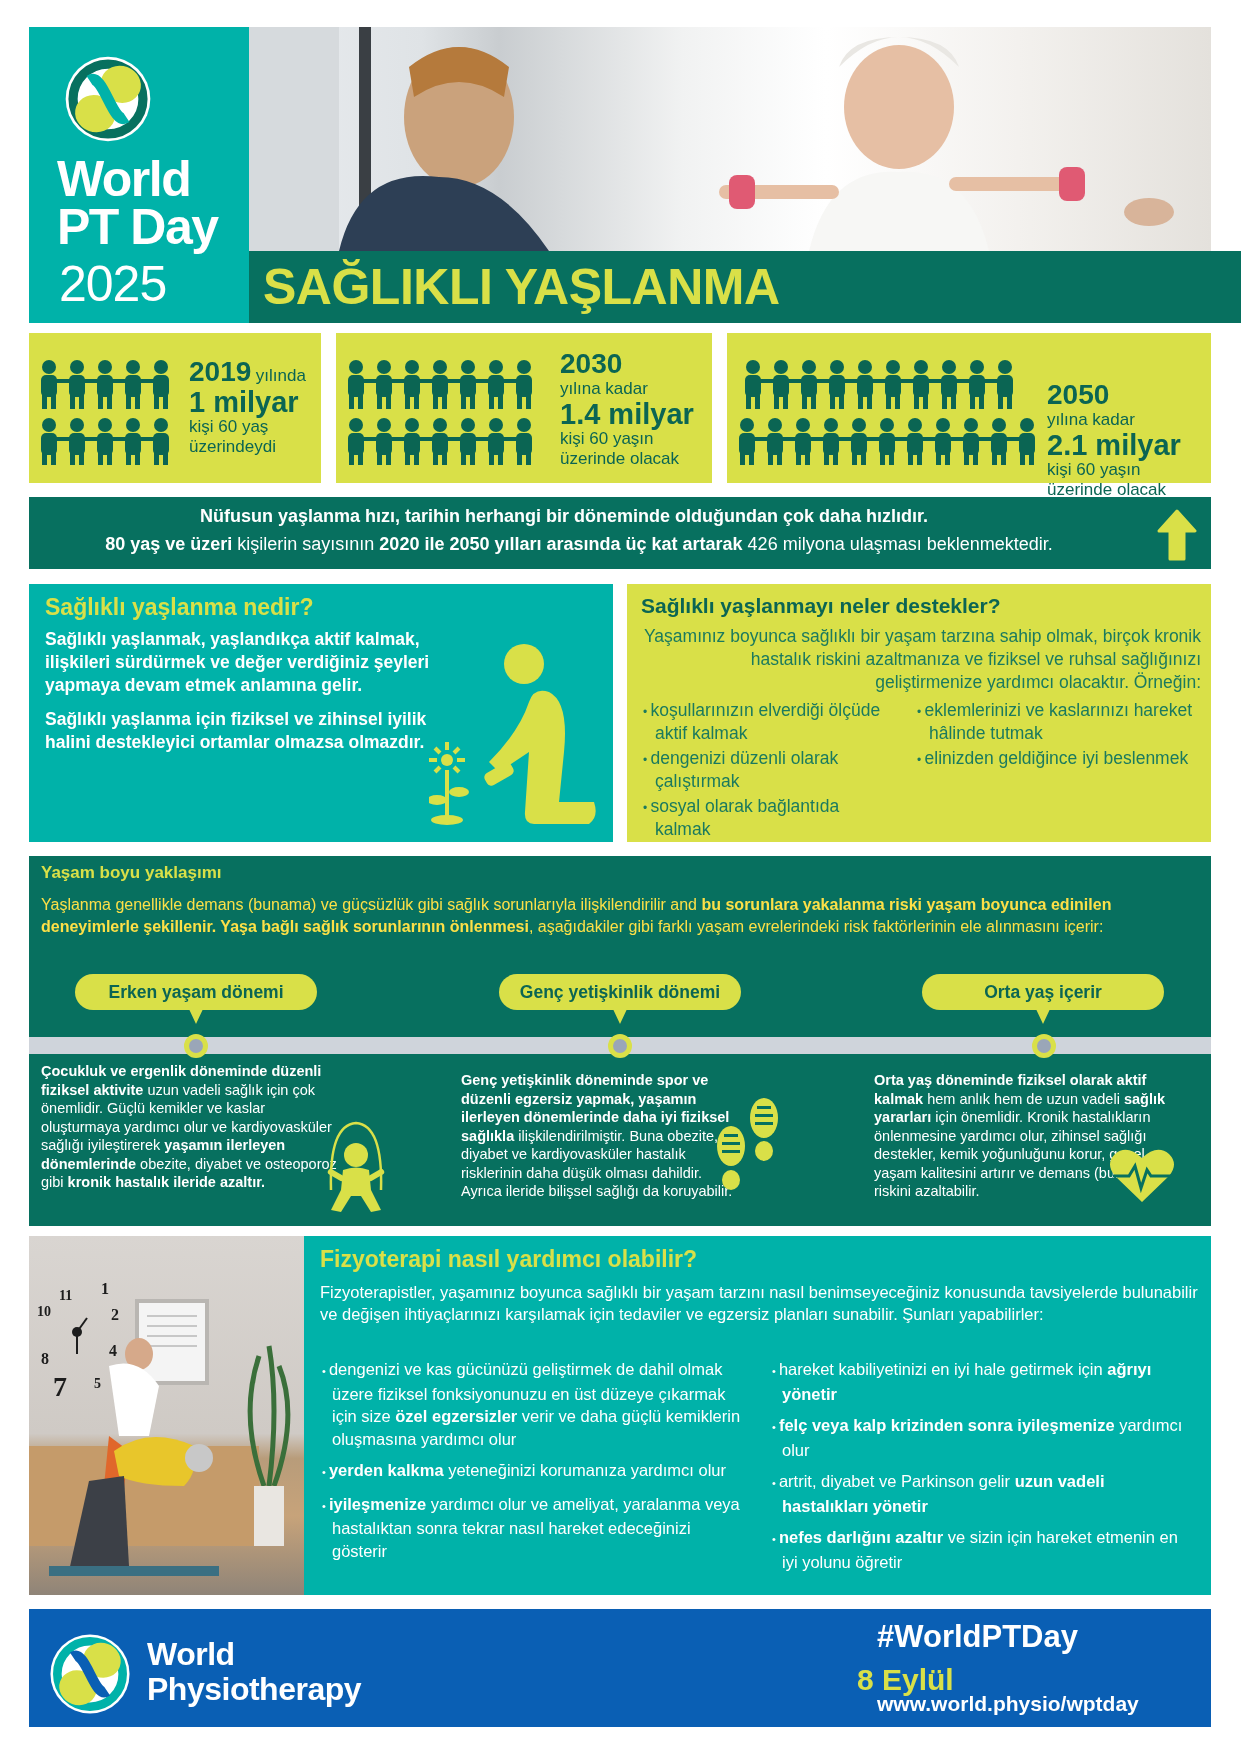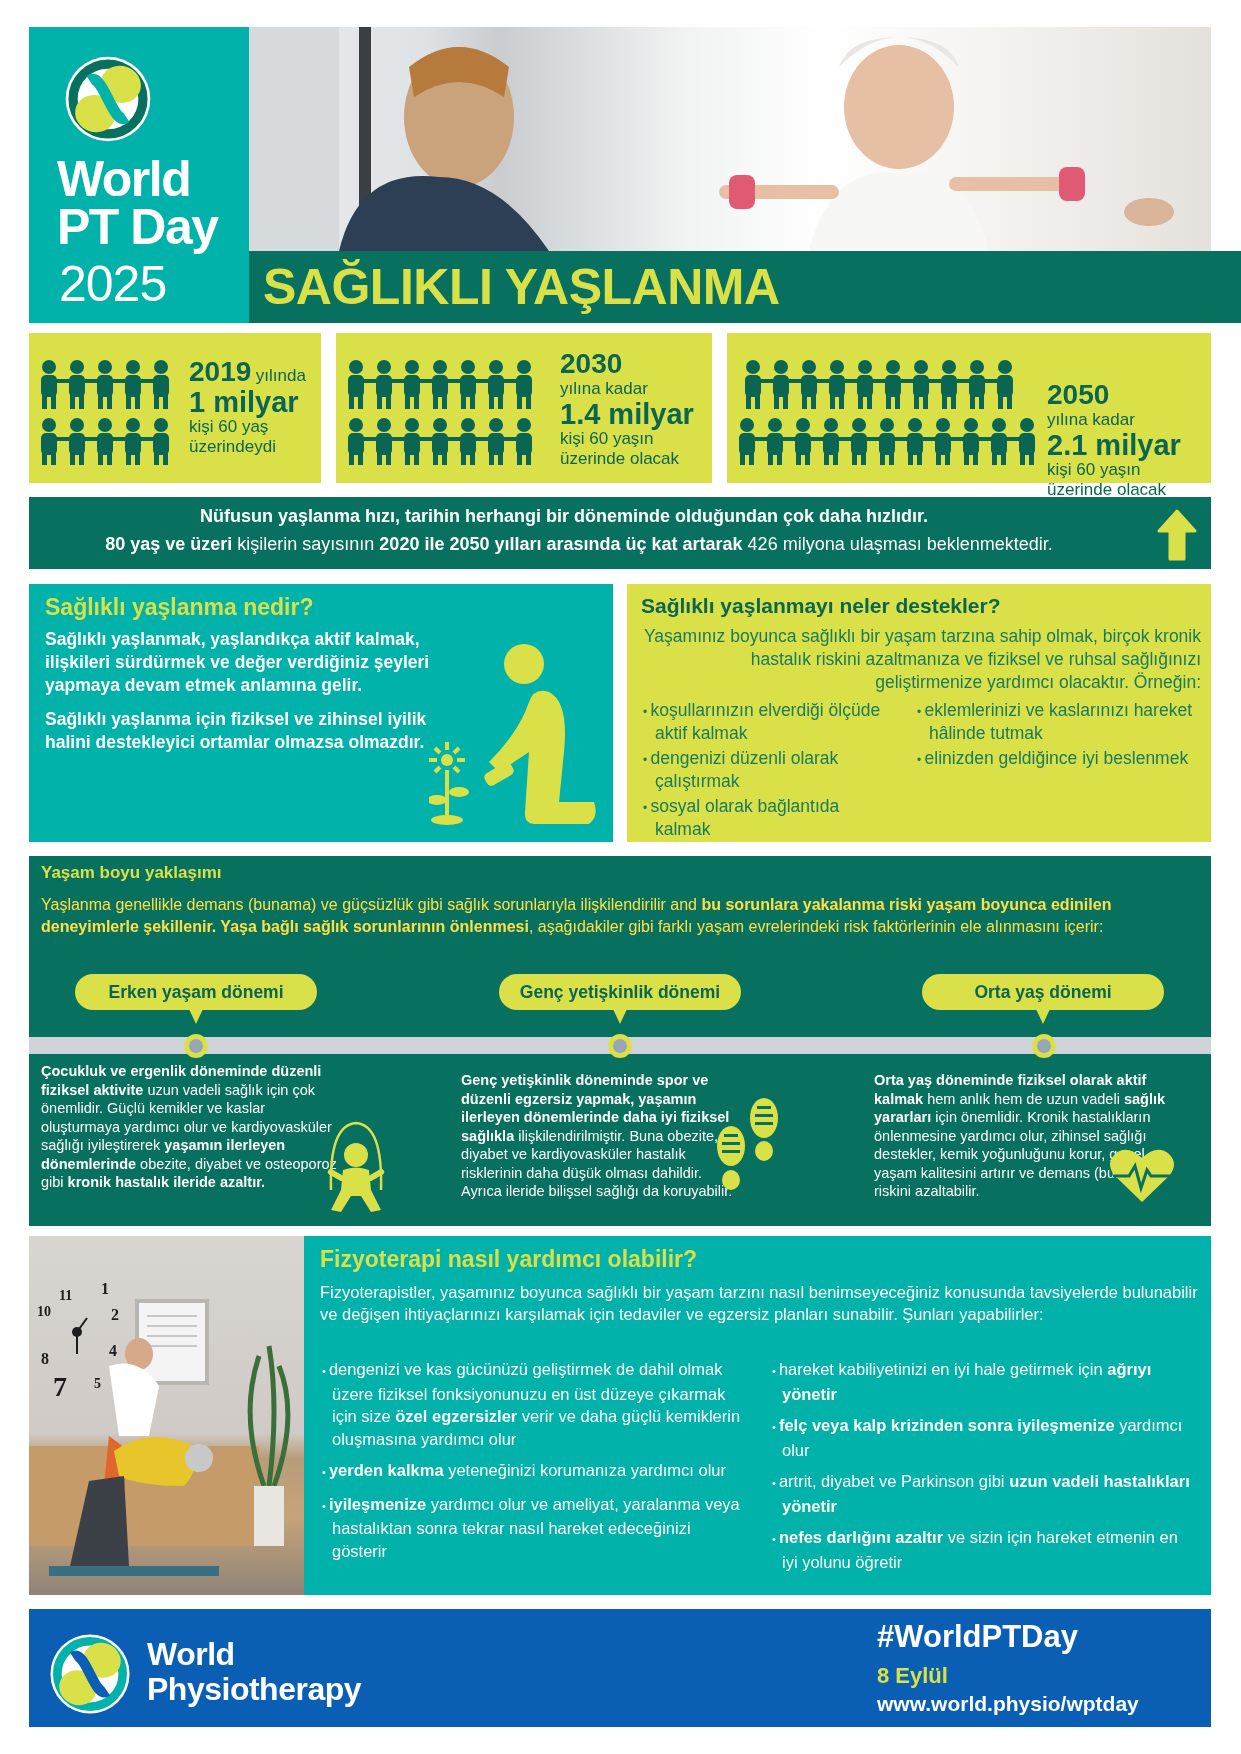--- a/index.html
+++ b/index.html
@@ -84,21 +84,21 @@
   .physio-list li::before { content: "• "; font-size: 11px; }
   .physio-list b { font-weight: bold; }
   #physio-list-a { left: 16px; width: 430px; }
   #physio-list-b { left: 466px; width: 420px; }
 
   
   #footer { left: 29px; top: 1609px; width: 1182px; height: 118px; background: var(--blue); }
   #footer-logo { left: 18px; top: 22px; }
   #footer-org { left: 118px; top: 28px; font-family: "Liberation Sans", sans-serif; font-weight: bold; font-size: 32px; line-height: 35px; color: #fff; letter-spacing: -0.5px; }
   #hashtag { left: 848px; top: 10px; font-family: "Liberation Sans", sans-serif; font-weight: bold; font-size: 31px; color: #fff; }
-  #footer-date { left: 848px; top: 54px; font-family: "Liberation Sans", sans-serif; font-weight: bold; font-size: 22px; color: var(--lime); }
+  #footer-date { left: 828px; top: 54px; font-family: "Liberation Sans", sans-serif; font-weight: bold; font-size: 30px; color: var(--lime); }
   #footer-url { left: 848px; top: 83px; font-family: "Liberation Sans", sans-serif; font-weight: bold; font-size: 21px; color: #fff; }
 </style>
 </head>
 <body>
 
 <div id="logo-panel" class="abs">
   <svg id="logo-mark" class="abs" viewBox="0 0 100 100">
     <circle cx="50" cy="50" r="46" fill="#ffffff"></circle>
     <circle cx="50" cy="50" r="38" fill="none" stroke="#07705f" stroke-width="10"></circle>
     <ellipse cx="64" cy="34" rx="22" ry="20" fill="#d9e048" transform="rotate(20 64 34)"></ellipse>
@@ -293,21 +293,21 @@
   </div>
 
   <div id="timeline-bar" class="abs"></div>
 
   <div class="abs bubble" style="left:46px; width:242px;">Erken yaşam dönemi</div>
   <div class="abs dot" style="left:155px;"></div>
 
   <div class="abs bubble" style="left:470px; width:242px;">Genç yetişkinlik dönemi</div>
   <div class="abs dot" style="left:579px;"></div>
 
-  <div class="abs bubble" style="left:893px; width:242px;">Orta yaş dönemi</div>
+  <div class="abs bubble" style="left:893px; width:242px;">Orta yaş içerir</div>
   <div class="abs dot" style="left:1003px;"></div>
 
   <div id="stage-0-text" class="abs stage-text">
     <b>Çocukluk ve ergenlik döneminde düzenli fiziksel aktivite</b><span> uzun vadeli sağlık için çok önemlidir. Güçlü kemikler ve kaslar oluşturmaya yardımcı olur ve kardiyovasküler sağlığı iyileştirerek </span><b>yaşamın ilerleyen dönemlerinde</b><span> obezite, diyabet ve osteoporoz gibi </span><b>kronik hastalık ileride azaltır.</b>
   </div>
   <div id="stage-1-text" class="abs stage-text">
     <b>Genç yetişkinlik döneminde spor ve düzenli egzersiz yapmak, yaşamın ilerleyen dönemlerinde daha iyi fiziksel sağlıkla</b><span> ilişkilendirilmiştir. Buna obezite, diyabet ve kardiyovasküler hastalık risklerinin daha düşük olması dahildir. Ayrıca ileride bilişsel sağlığı da koruyabilir.</span>
   </div>
   <div id="stage-2-text" class="abs stage-text">
     <b>Orta yaş döneminde fiziksel olarak aktif kalmak</b><span> hem anlık hem de uzun vadeli </span><b>sağlık yararları</b><span> için önemlidir. Kronik hastalıkların önlenmesine yardımcı olur, zihinsel sağlığı destekler, kemik yoğunluğunu korur, genel yaşam kalitesini artırır ve demans (bunama) riskini azaltabilir.</span>
@@ -385,21 +385,21 @@
   <div id="physio-title" class="abs">Fizyoterapi nasıl yardımcı olabilir?</div>
   <div id="physio-intro" class="abs">Fizyoterapistler, yaşamınız boyunca sağlıklı bir yaşam tarzını nasıl benimseyeceğiniz konusunda tavsiyelerde bulunabilir ve değişen ihtiyaçlarınızı karşılamak için tedaviler ve egzersiz planları sunabilir. Şunları yapabilirler:</div>
   <ul id="physio-list-a" class="abs physio-list">
     <li><span>dengenizi ve kas gücünüzü geliştirmek de dahil olmak üzere fiziksel fonksiyonunuzu en üst düzeye çıkarmak için size </span><b>özel egzersizler</b><span> verir ve daha güçlü kemiklerin oluşmasına yardımcı olur</span></li>
     <li><span></span><b>yerden kalkma</b><span> yeteneğinizi korumanıza yardımcı olur</span></li>
     <li><span></span><b>iyileşmenize</b><span> yardımcı olur ve ameliyat, yaralanma veya hastalıktan sonra tekrar nasıl hareket edeceğinizi gösterir</span></li>
   </ul>
   <ul id="physio-list-b" class="abs physio-list">
     <li><span>hareket kabiliyetinizi en iyi hale getirmek için </span><b>ağrıyı yönetir</b><span></span></li>
     <li><span></span><b>felç veya kalp krizinden sonra iyileşmenize</b><span> yardımcı olur</span></li>
-    <li><span>artrit, diyabet ve Parkinson gibi </span><b>uzun vadeli hastalıkları yönetir</b><span></span></li>
+    <li><span>artrit, diyabet ve Parkinson gelir </span><b>uzun vadeli hastalıkları yönetir</b><span></span></li>
     <li><span></span><b>nefes darlığını azaltır</b><span> ve sizin için hareket etmenin en iyi yolunu öğretir</span></li>
   </ul>
 </div>
 
 <div id="footer" class="abs">
   <svg id="footer-logo" class="abs" width="86" height="86" viewBox="0 0 100 100">
     <circle cx="50" cy="50" r="46" fill="#ffffff"></circle>
     <circle cx="50" cy="50" r="38" fill="none" stroke="#00b2a9" stroke-width="10"></circle>
     <ellipse cx="64" cy="34" rx="22" ry="20" fill="#d9e048" transform="rotate(20 64 34)"></ellipse>
     <ellipse cx="36" cy="66" rx="22" ry="20" fill="#d9e048" transform="rotate(20 36 66)"></ellipse>

